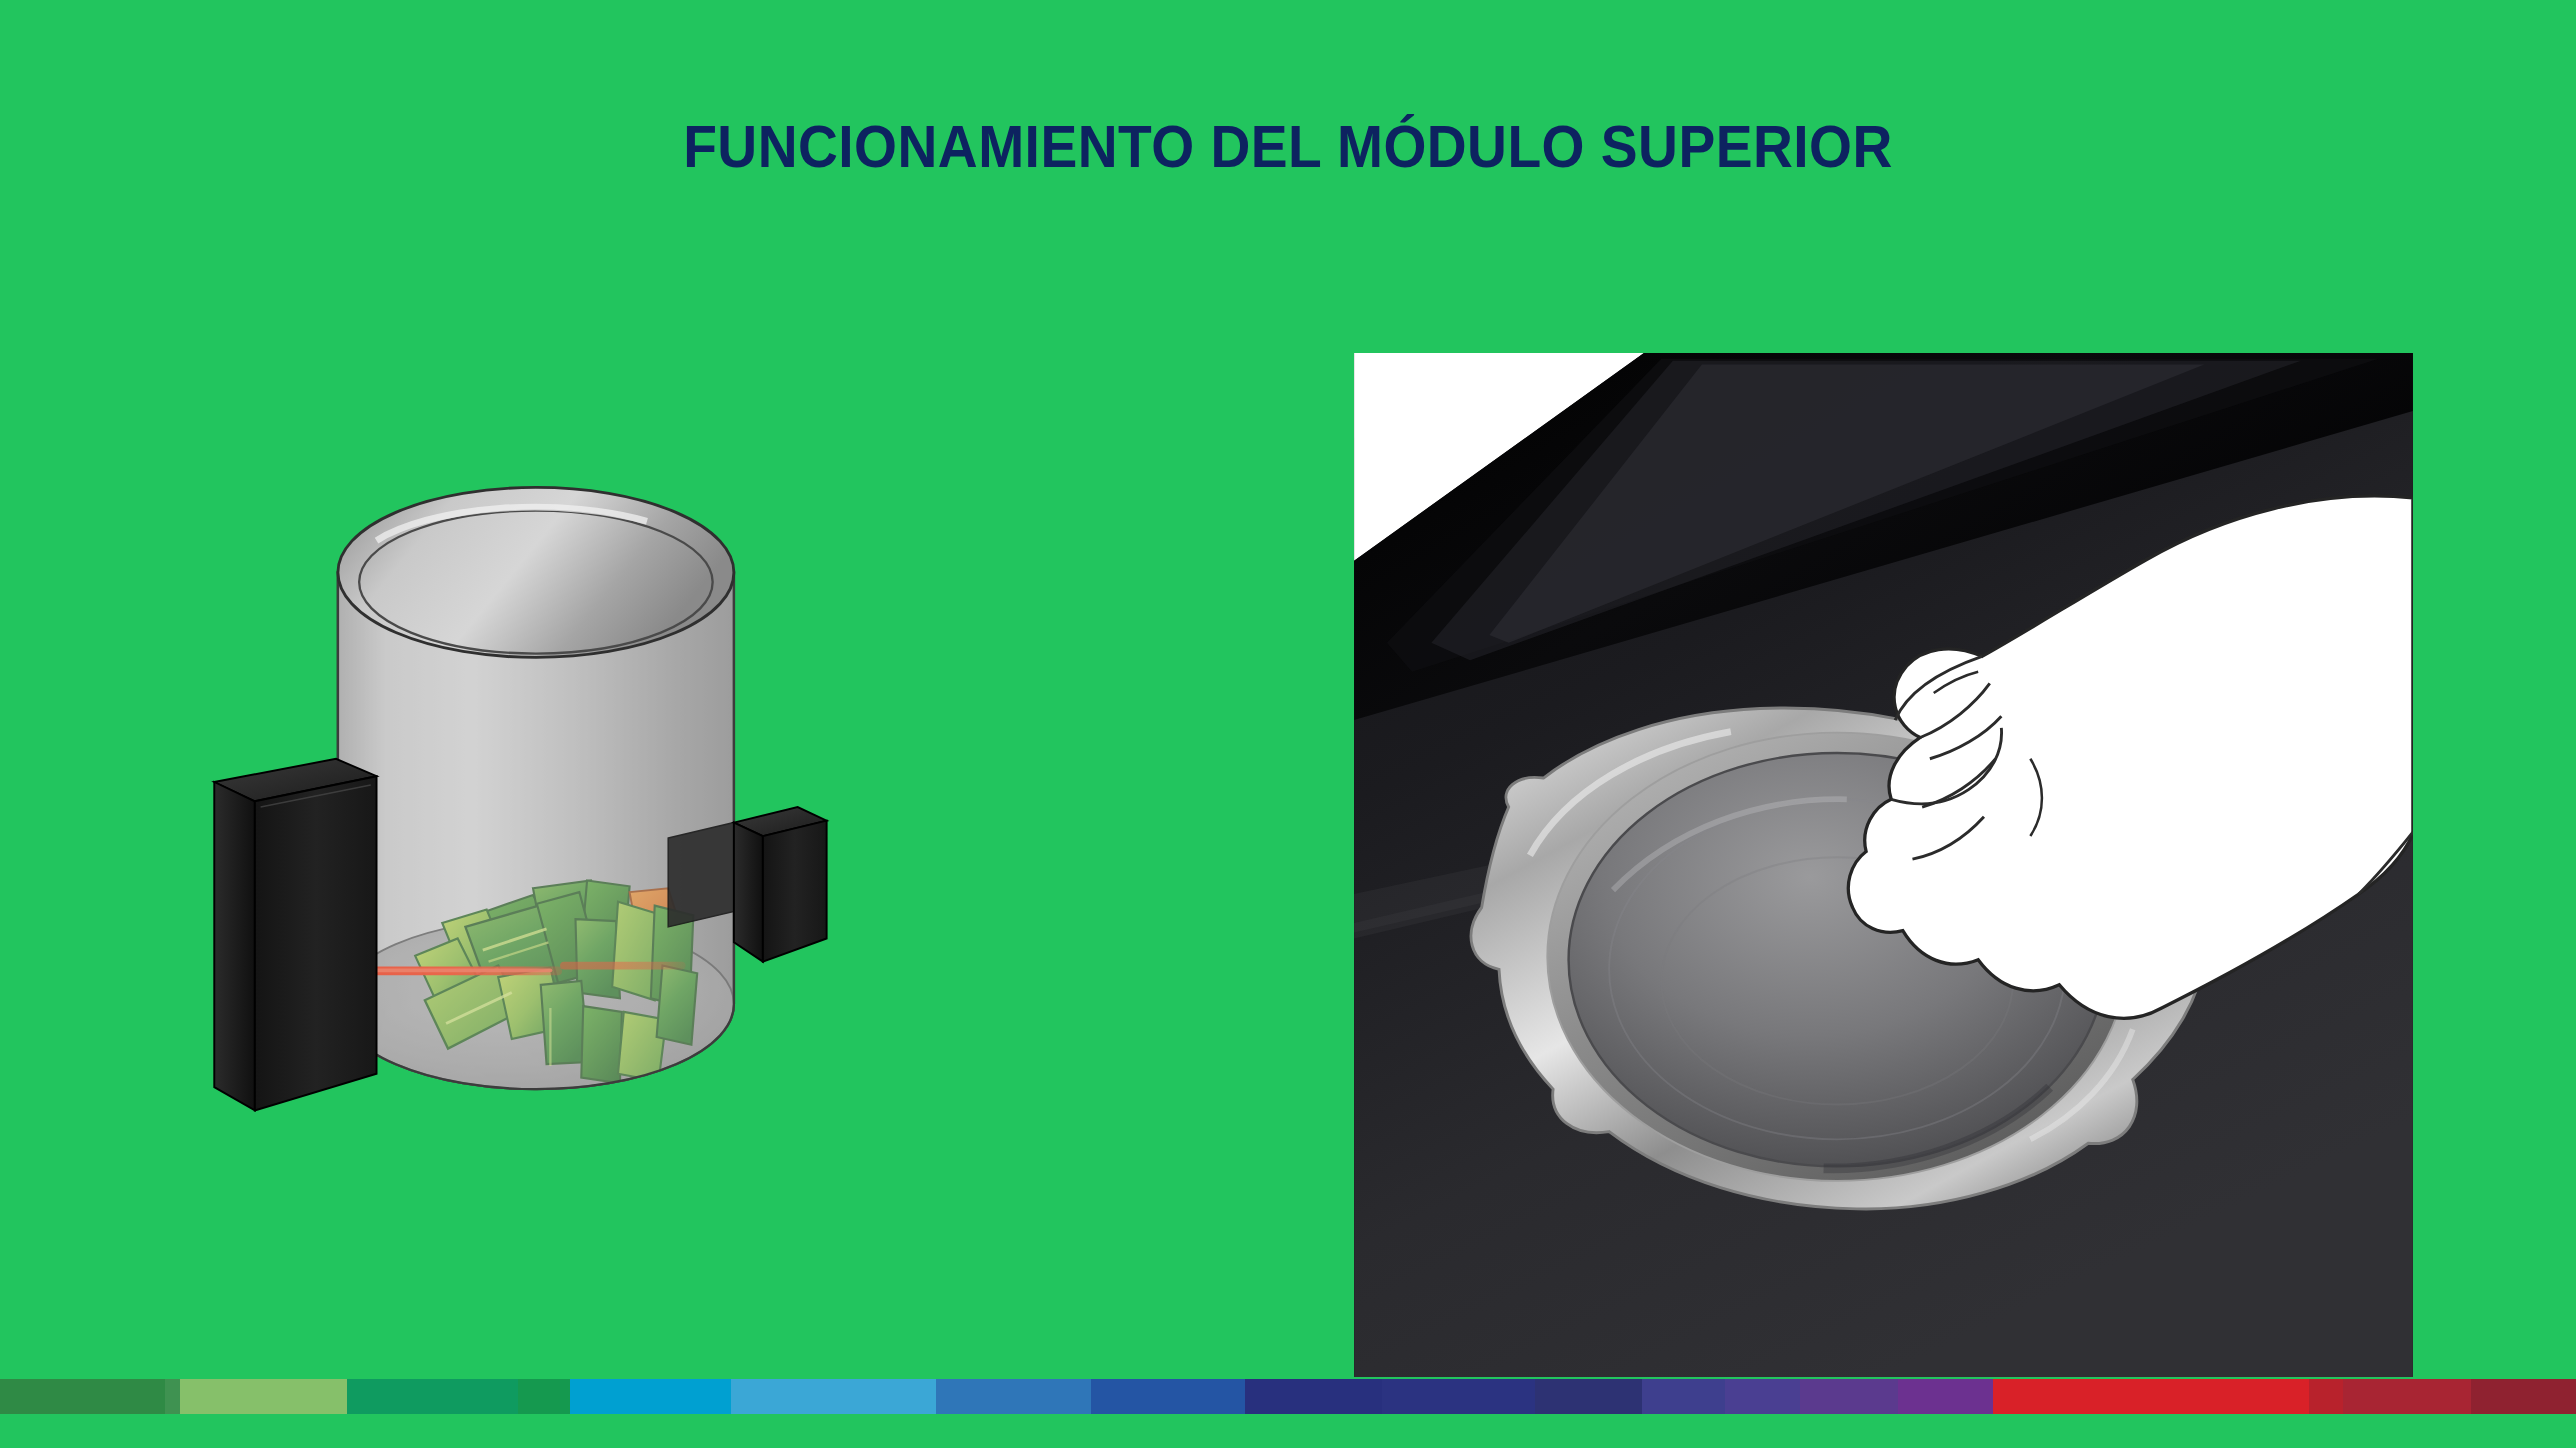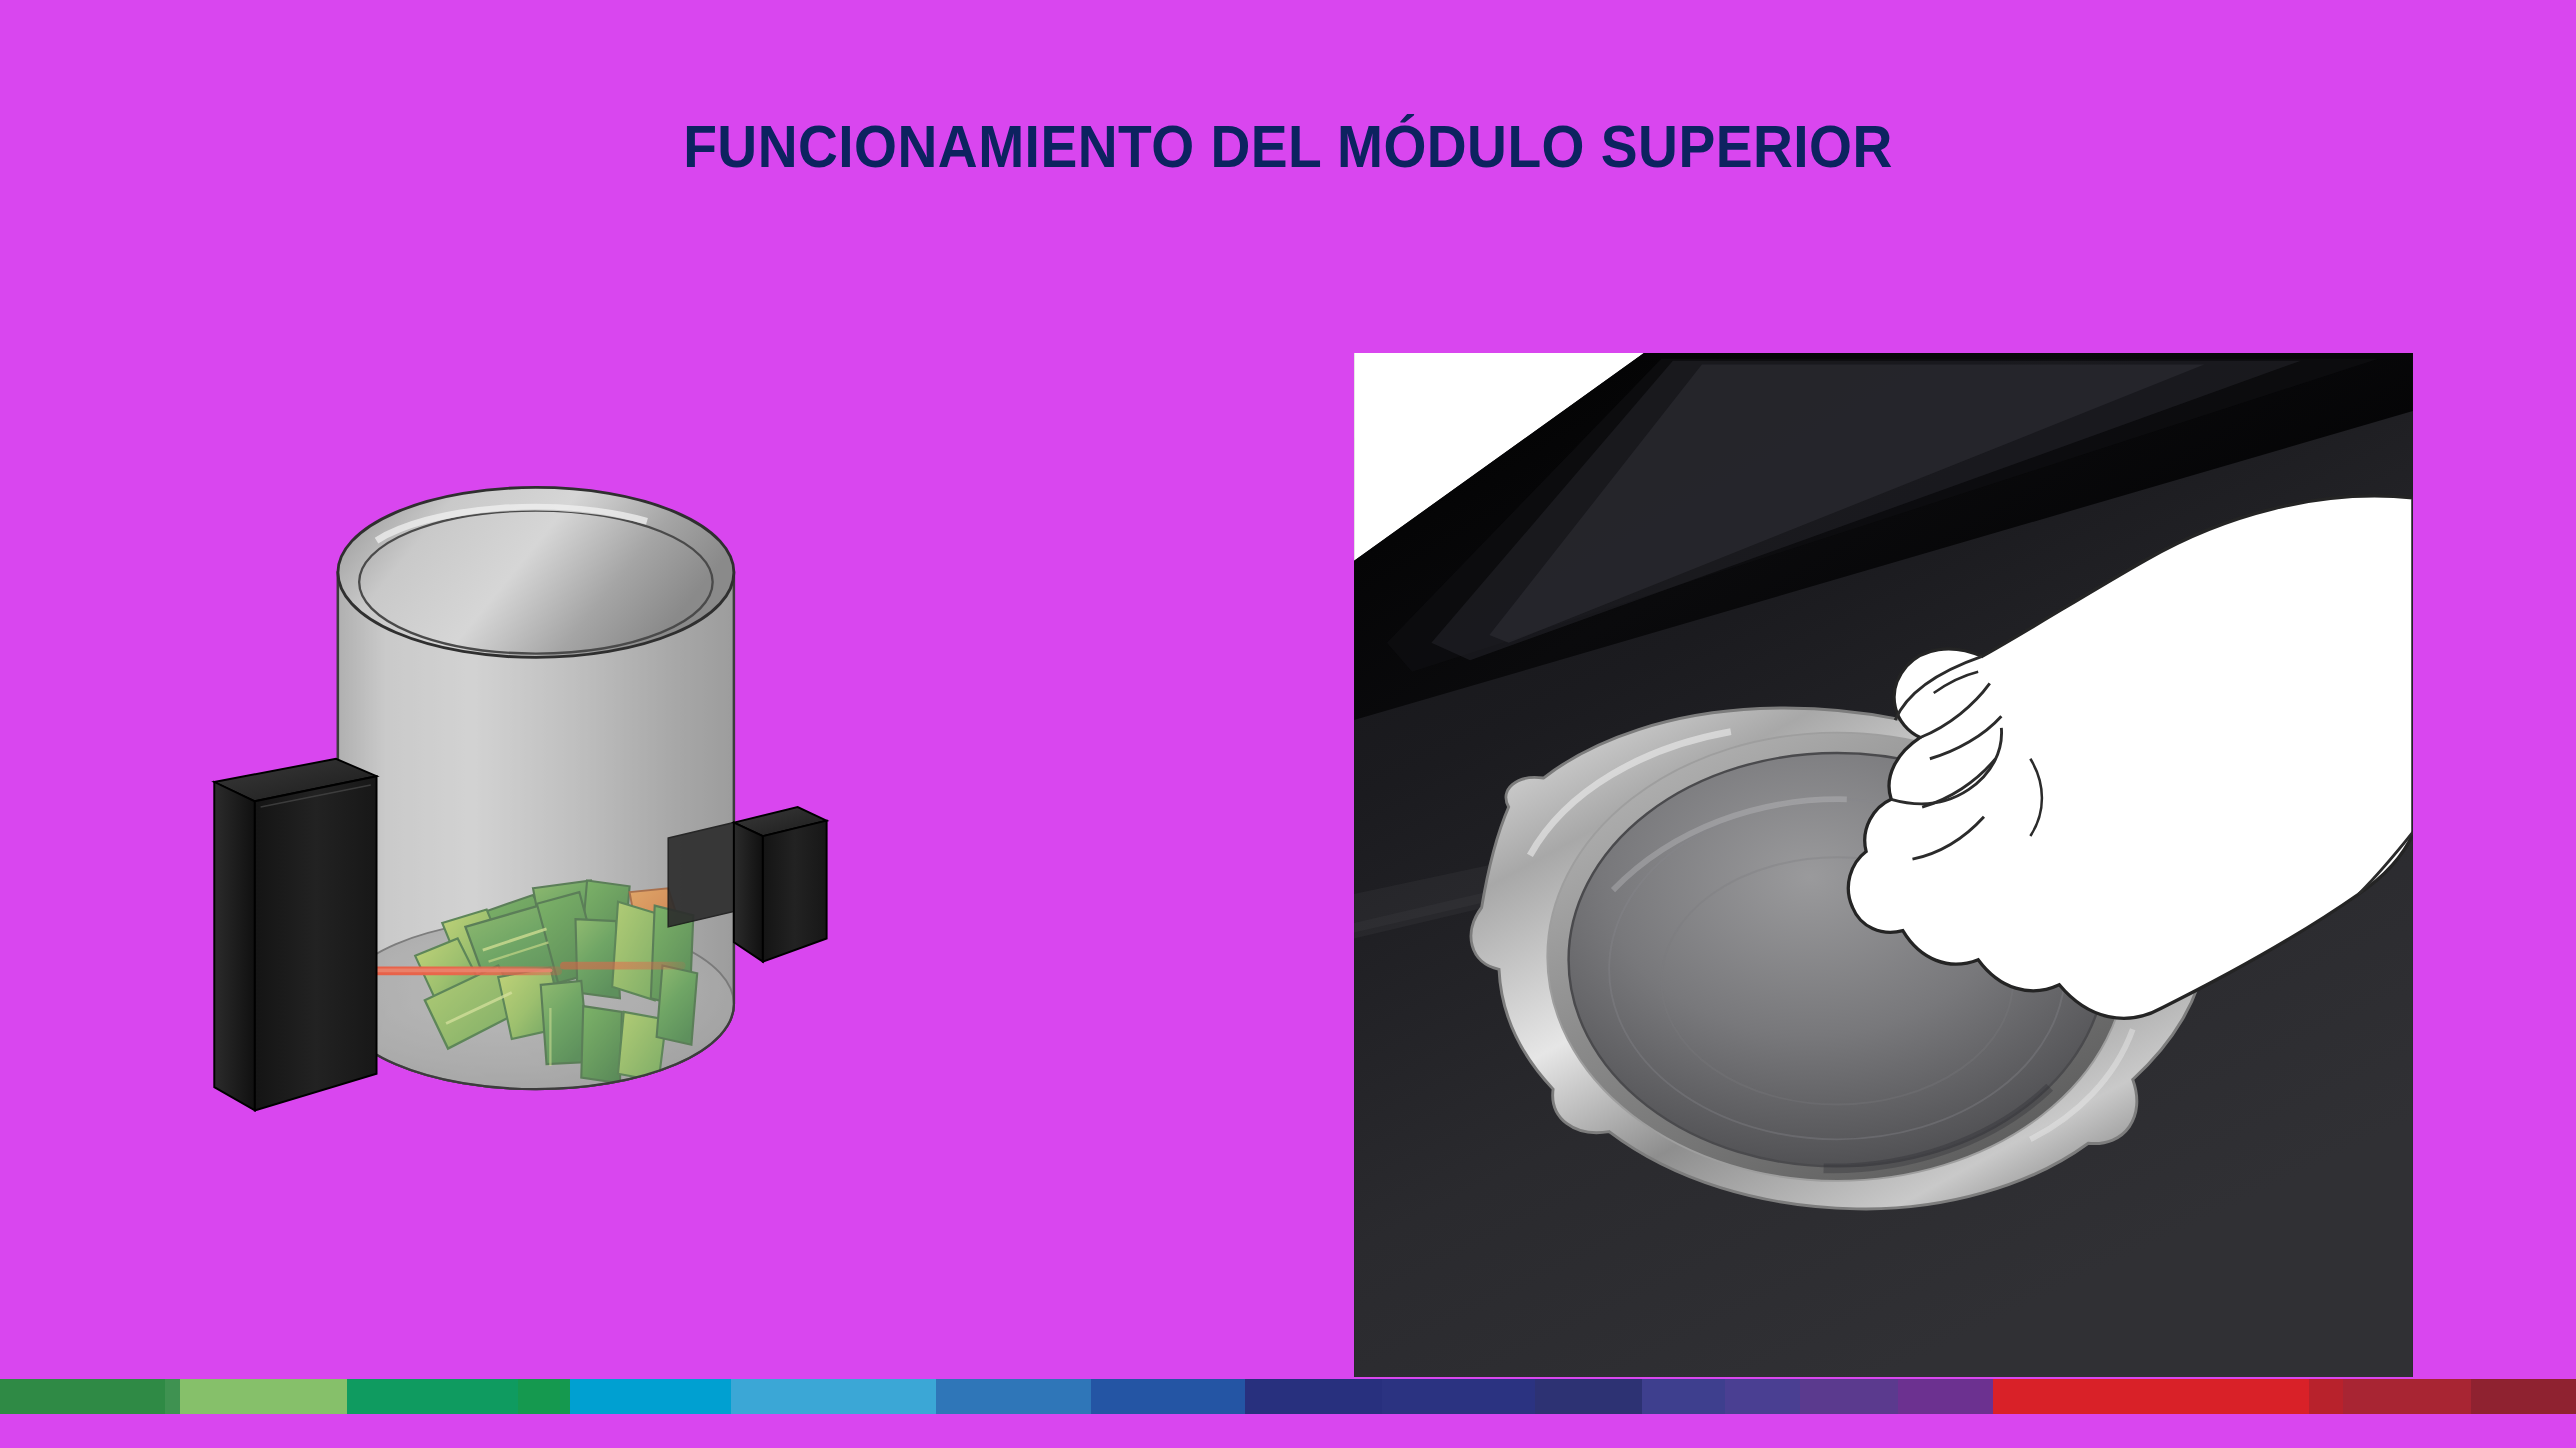--- a/index.html
+++ b/index.html
@@ -13,21 +13,21 @@
     height: 1449px;
     position: relative;
     overflow: hidden;
     font-family: "Liberation Sans", sans-serif;
   }
 
   
   .slide {
     position: absolute;
     inset: 0;
-    background: #d946ef;
+    background: #22c55e;
   }
 
   
   .slide-title {
     position: absolute;
     left: 0;
     top: 75px;
     width: 2576px;
     text-align: center;
     color: #0d2360;

